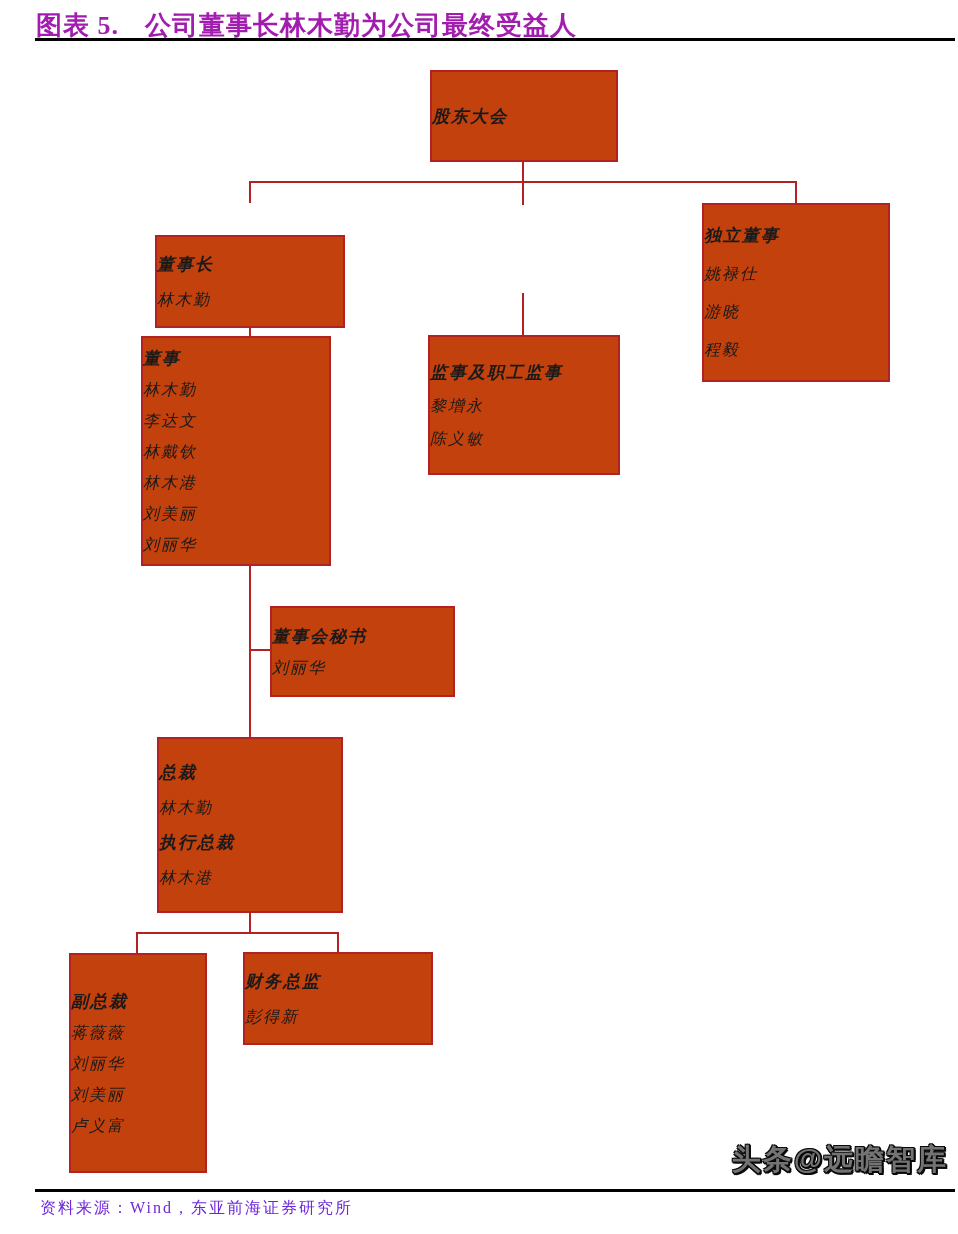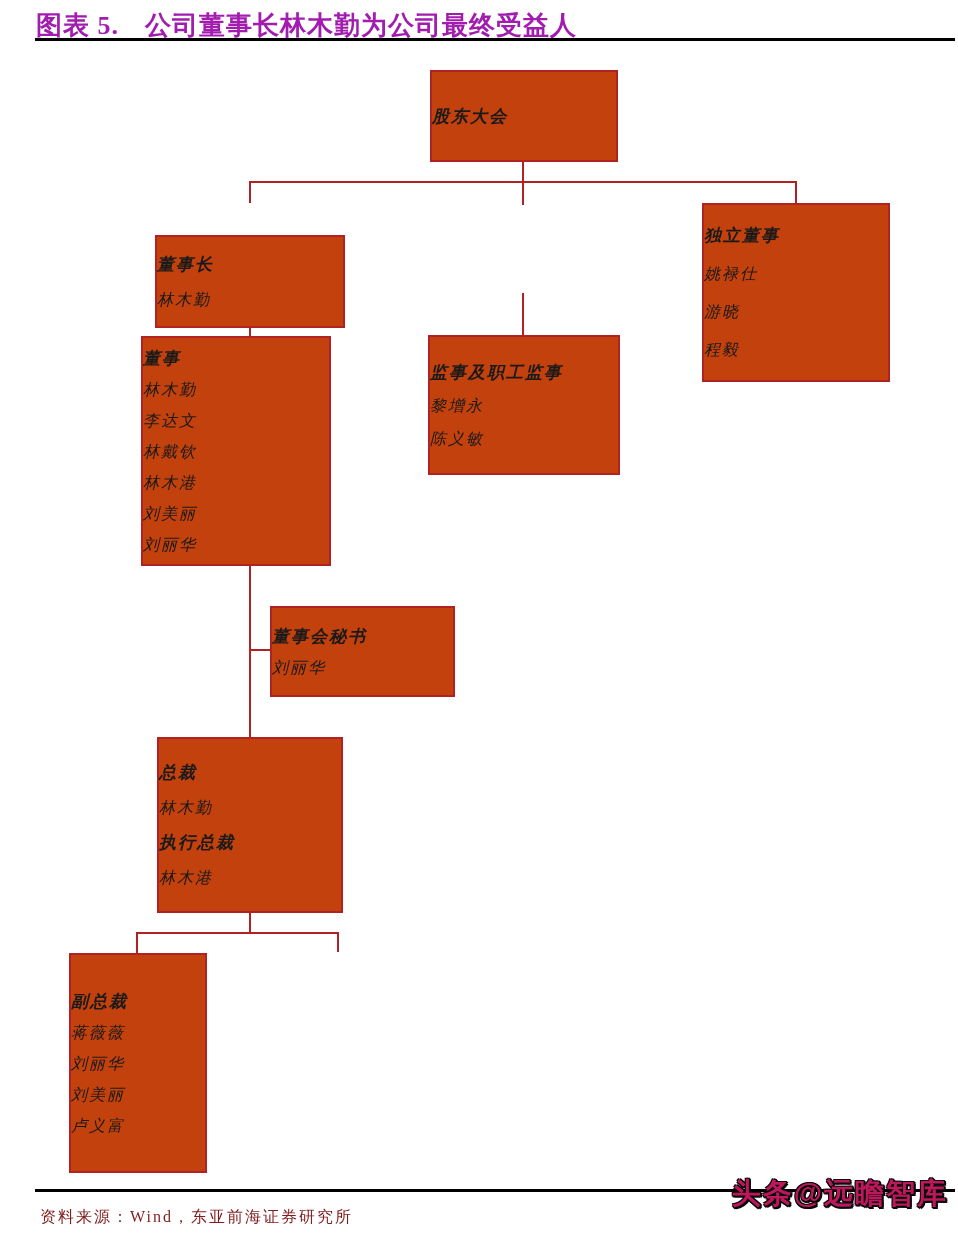--- a/index.html
+++ b/index.html
@@ -31,26 +31,26 @@
     box-sizing:border-box;
     font-style:italic;
   }
   .box .line{line-height:31px;font-size:16px;white-space:nowrap;letter-spacing:2px;}
   .box .t{font-weight:bold;font-size:17px;}
 
   .conn{position:absolute;background:#B22222;}
 
   .source-line{
     position:absolute;left:40px;top:1198px;
-    font-size:16px;color:#7f1d1d;letter-spacing:2px;margin-top:9px;
+    font-size:16px;color:#6d28d9;letter-spacing:2px;
   }
   .watermark{
-    position:absolute;right:10px;top:1174px;
+    position:absolute;right:10px;top:1140px;
     font-family:"Liberation Sans","DejaVu Sans",sans-serif;
-    font-size:29px;font-weight:bold;color:#be185d;
+    font-size:29px;font-weight:bold;color:#737373;
     letter-spacing:2px;white-space:nowrap;z-index:6;
     text-shadow:2px 2px 0 #0a0a0a,-1px -1px 0 #0a0a0a,1px -1px 0 #0a0a0a,-1px 1px 0 #0a0a0a,1px 1px 0 #0a0a0a,2px 0 0 #0a0a0a,0 2px 0 #0a0a0a;
   }
 
   
   .b-shareholders{left:430px;top:70px;width:188px;height:92px;}
   .b-chairman{left:155px;top:203px;width:190px;height:93px;gap:4px;margin-top:32px;}
   .b-supchair{left:383px;top:205px;width:280px;height:88px;gap:4px;}
   .b-inddir{left:702px;top:203px;width:188px;height:179px;gap:7px;}
   .b-directors{left:141px;top:336px;width:190px;height:230px;}
@@ -130,18 +130,22 @@
   </div>
 
   <div class="box b-vp">
     <div class="line t">副总裁</div>
     <div class="line">蒋薇薇</div>
     <div class="line">刘丽华</div>
     <div class="line">刘美丽</div>
     <div class="line">卢义富</div>
   </div>
 
+  <div class="box b-cfo">
+    <div class="line t">财务总监</div>
+    <div class="line">彭得新</div>
+  </div>
 
   <div class="rule rule-bottom"></div>
   <div class="source-line">资料来源：Wind，东亚前海证券研究所</div>
   <div class="watermark">头条@远瞻智库</div>
 
 </div>
 
 </body></html>

